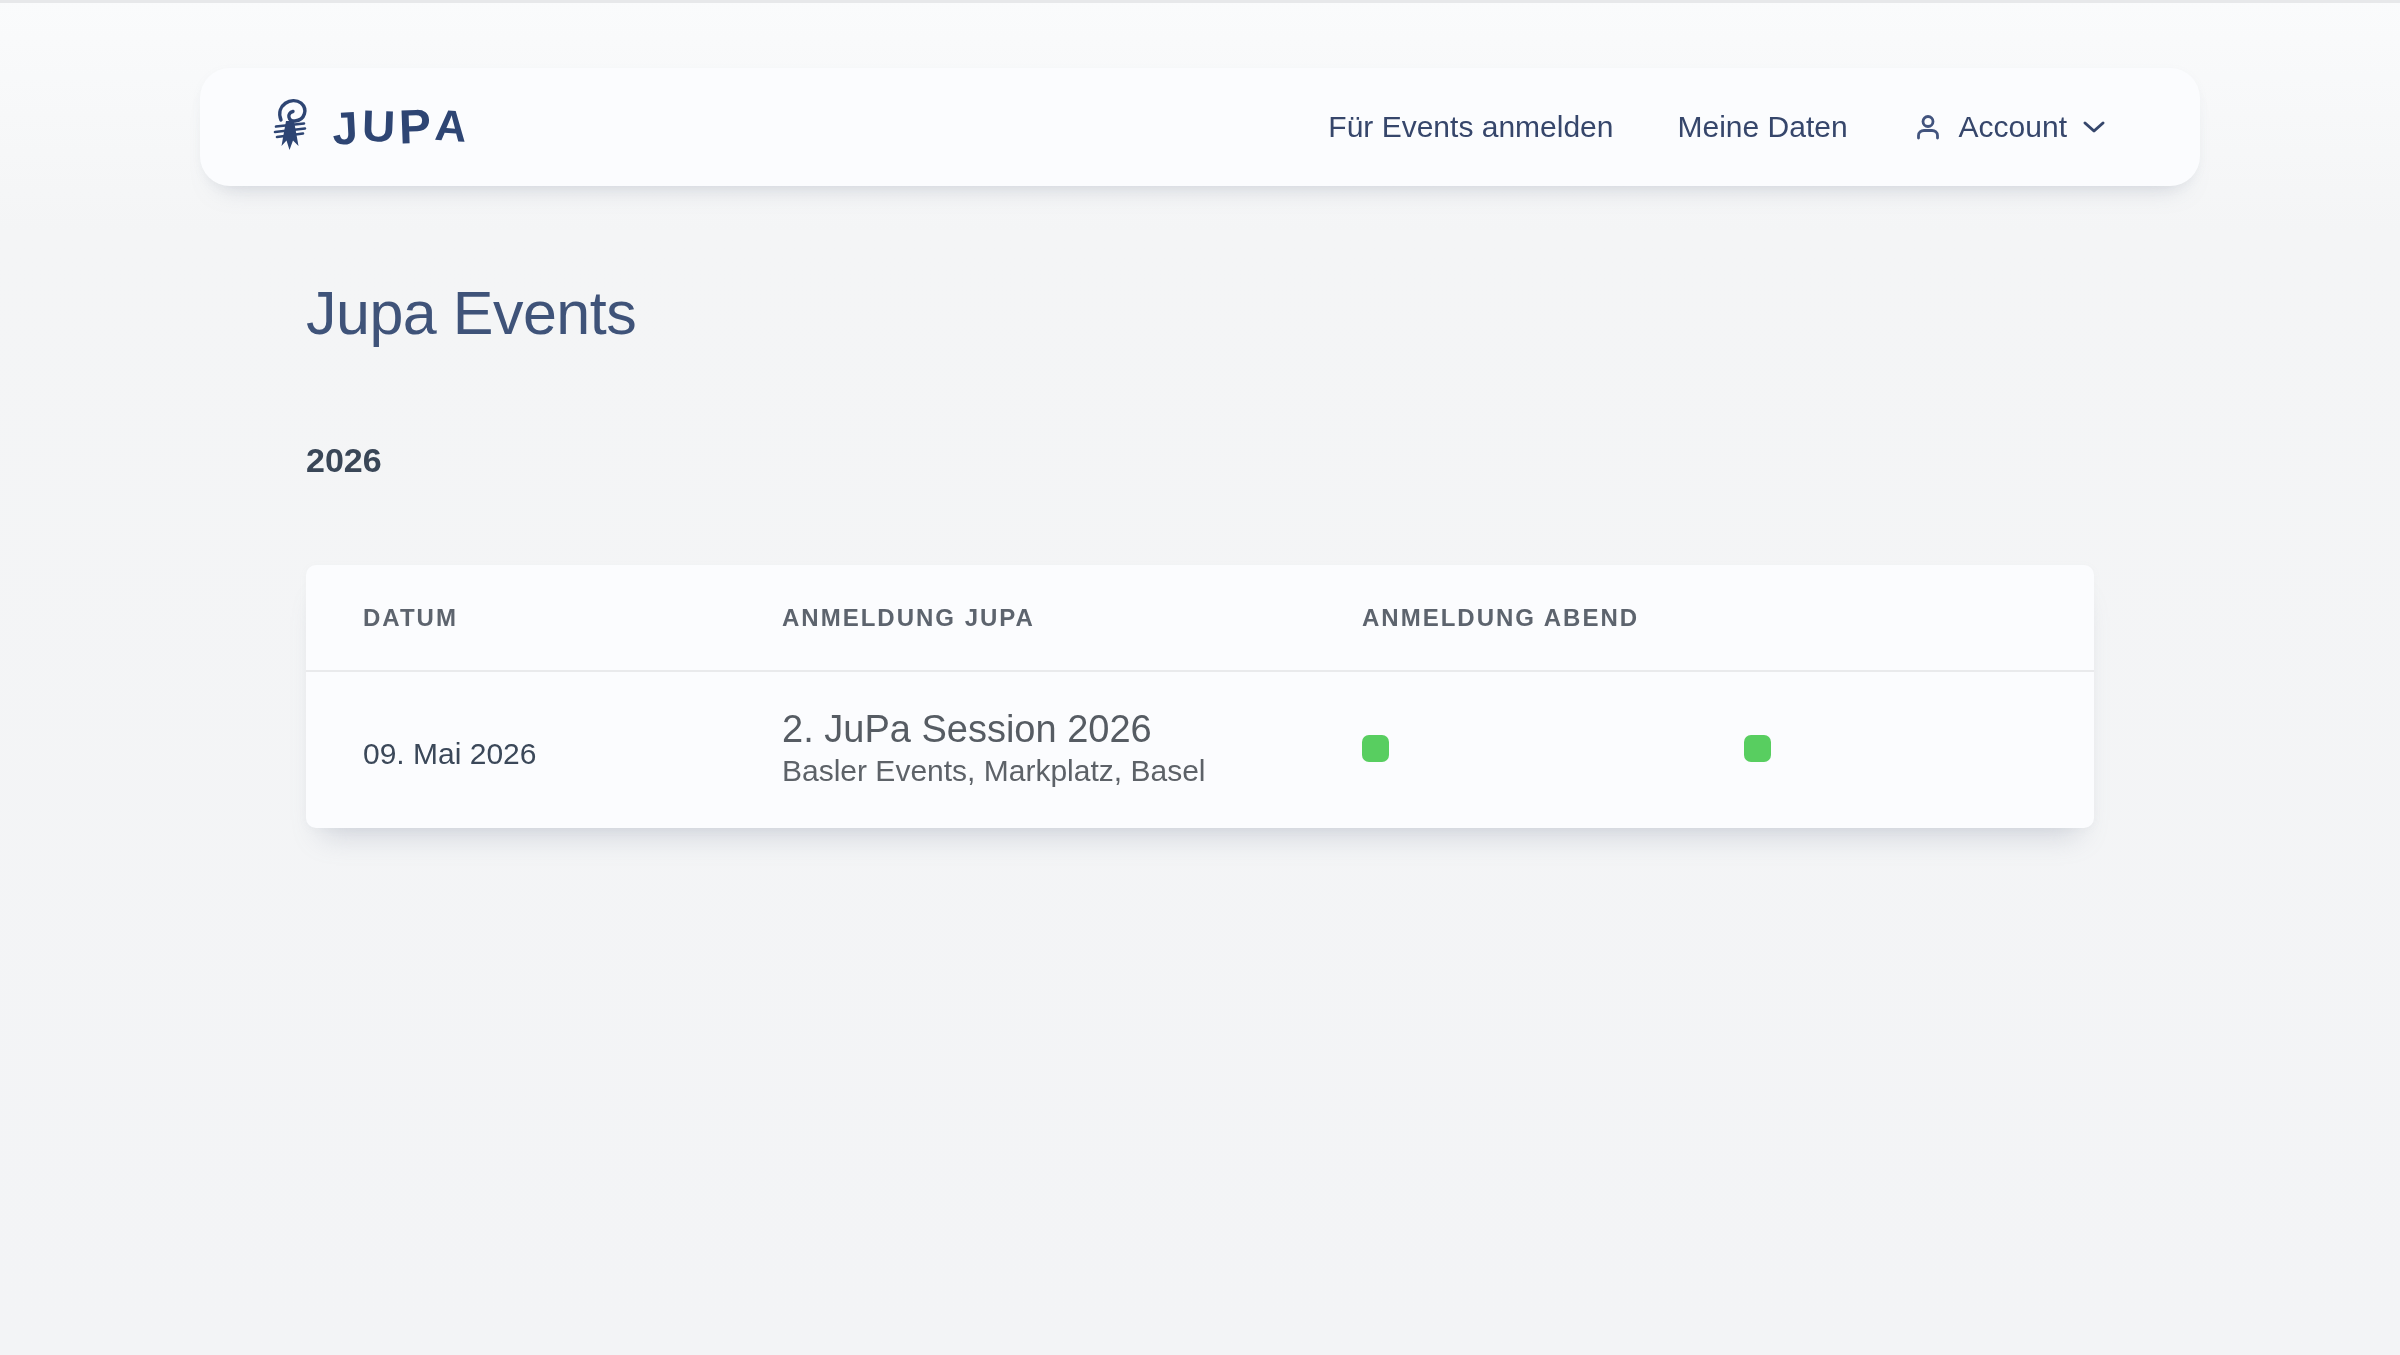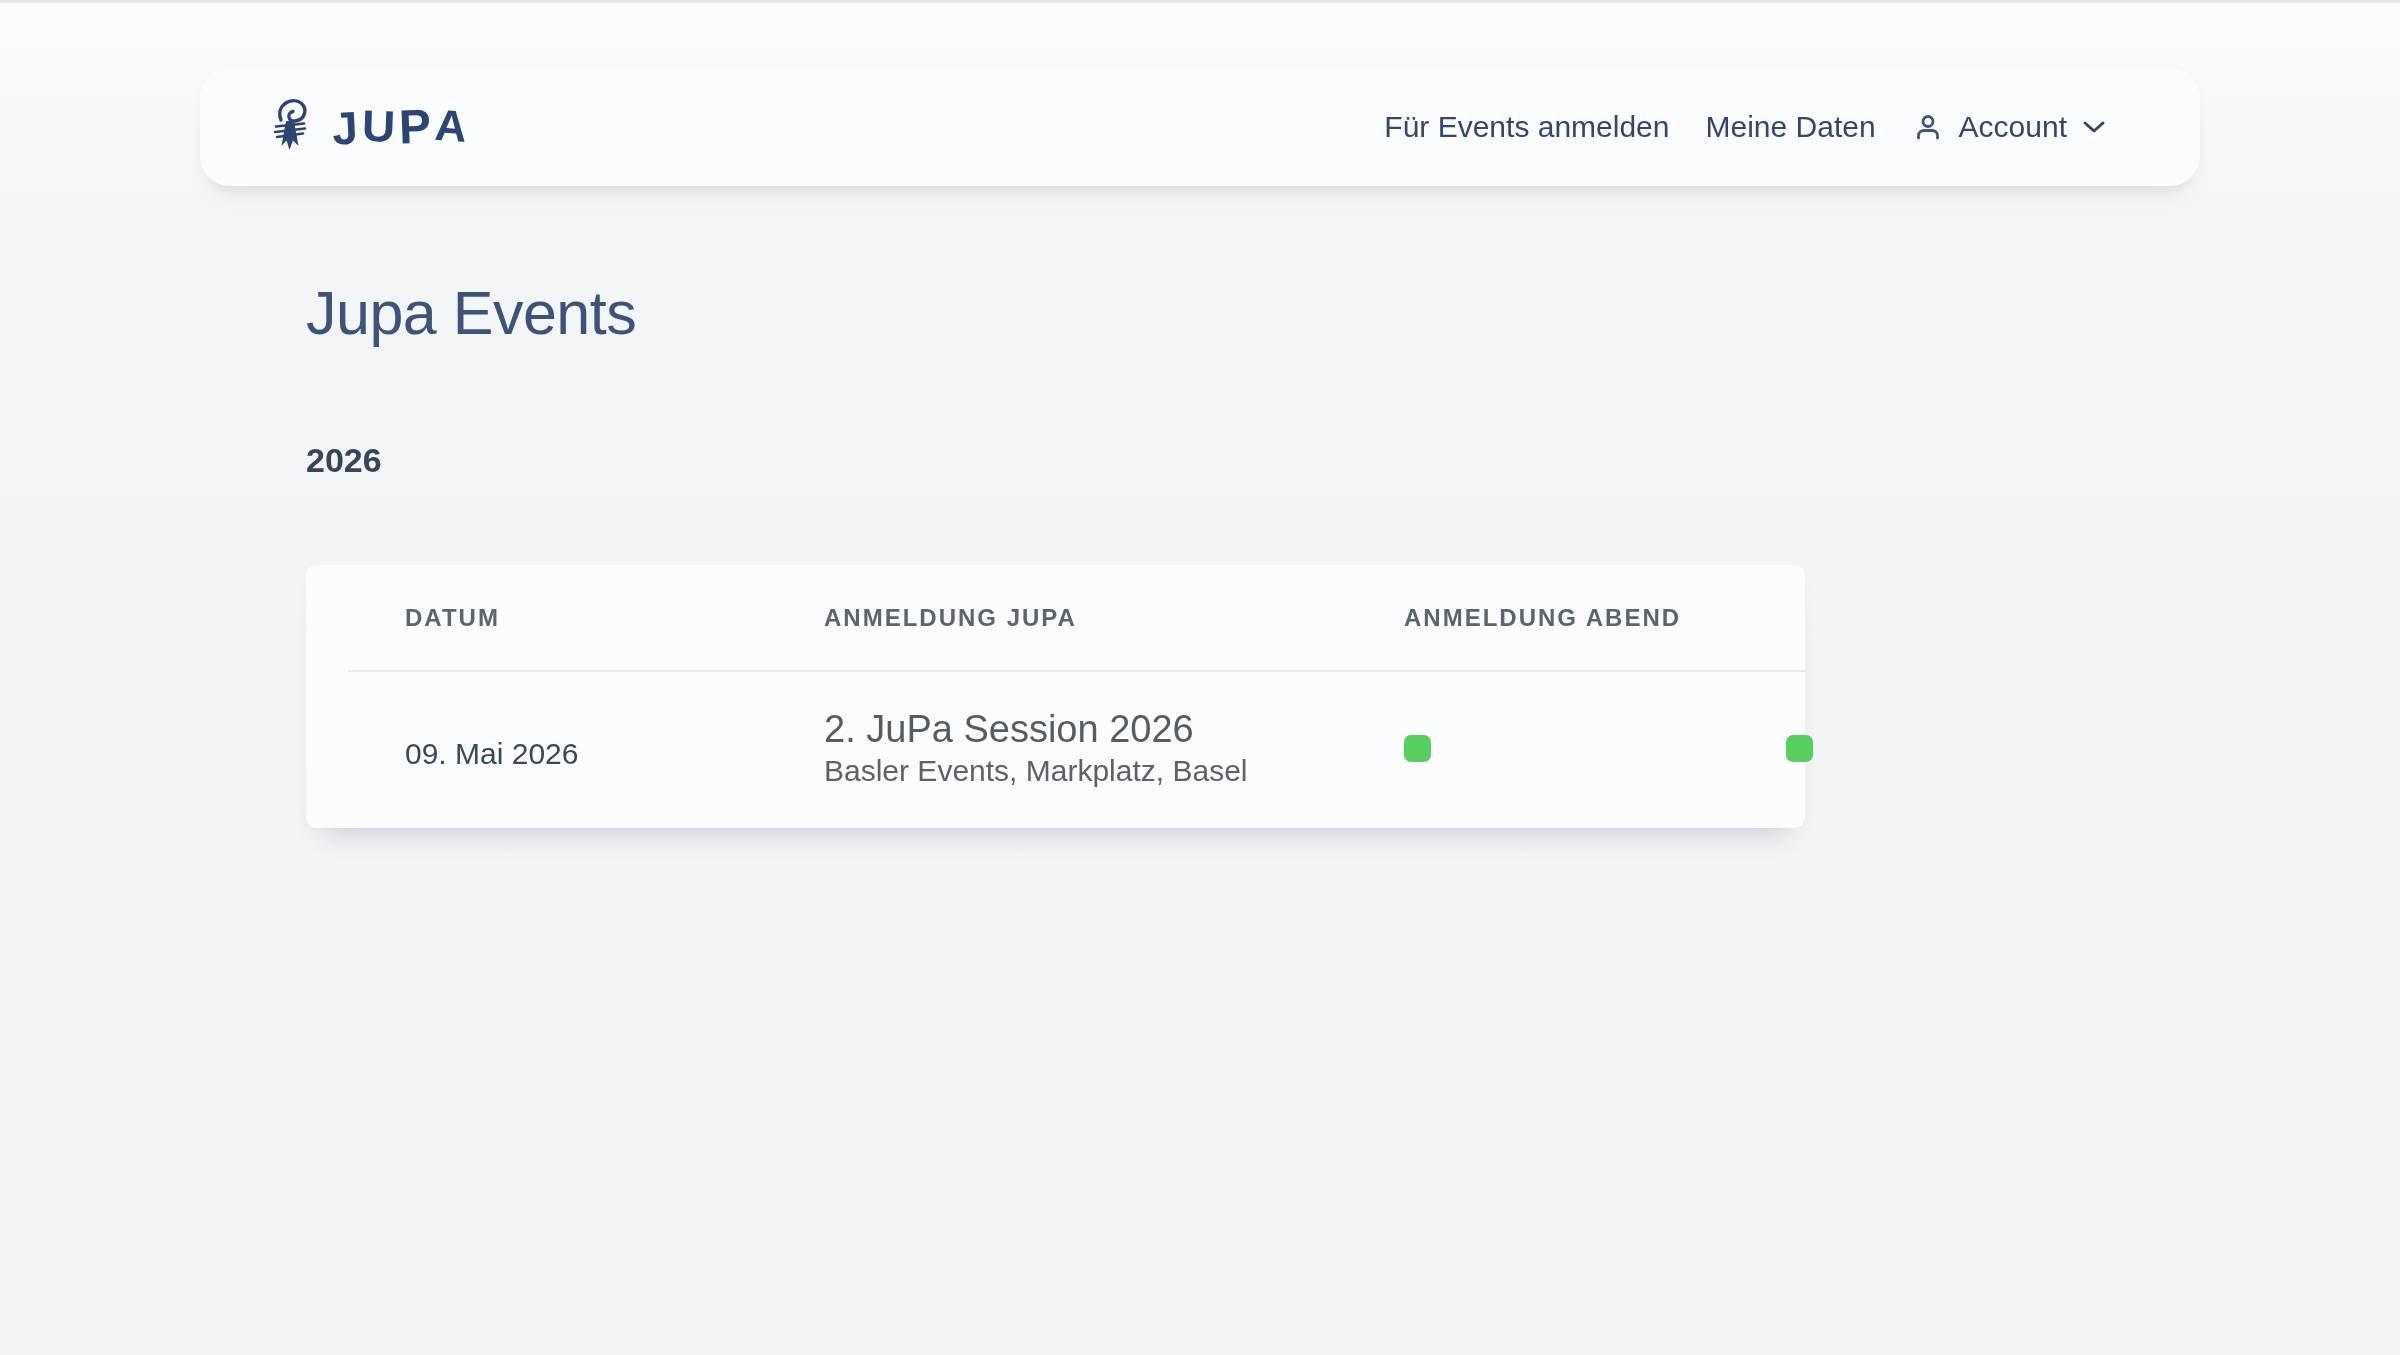--- a/index.html
+++ b/index.html
@@ -41,21 +41,21 @@
   }
   .brand{display:flex;align-items:center;gap:20px;cursor:pointer;text-decoration:none;}
   .brand svg{display:block;color:var(--brand-blue);}
   .brand-text{display:flex;color:var(--brand-blue);font-weight:700;font-size:46px;letter-spacing:4px;line-height:1;}
   .brand-text span{display:inline-block;transform-origin:center;}
   .brand-text span:nth-child(1){transform:rotate(-3deg) translateY(2px);}
   .brand-text span:nth-child(2){transform:rotate(2deg) scaleY(.96);}
   .brand-text span:nth-child(3){transform:rotate(-2deg);font-size:48px;}
   .brand-text span:nth-child(4){transform:rotate(4deg) translateY(1px);font-size:44px;}
 
-  nav{display:flex;align-items:center;gap:36px;}
+  nav{display:flex;align-items:center;gap:64px;}
   nav a{
     color:var(--nav-text);font-size:30px;font-weight:500;
     text-decoration:none;line-height:1;cursor:pointer;
   }
   .account{display:flex;align-items:center;gap:15px;cursor:pointer;}
   .account svg{display:block;color:#42547e;}
   .account-label{color:var(--nav-text);font-size:30px;font-weight:500;line-height:1;}
 
   
   main{padding:0 306px;}
@@ -65,25 +65,24 @@
     color:var(--title-text);line-height:1.1;
   }
   h2.year-heading{
     margin-top:96px;
     font-size:34px;font-weight:700;color:var(--heading-text);line-height:1;
   }
 
   
   .events-card{
     margin-top:88px;
-    width:1499px;
+    width:1788px;
     background:var(--card-bg);
     border-radius:10px;
     box-shadow:0 22px 28px -16px rgba(125,135,155,.32),0 2px 8px rgba(140,150,165,.05);
-    padding-left:42px;
   }
   .thead,.trow{
     display:grid;
     grid-template-columns:419px 580px 382px 1fr;
     align-items:center;
     padding-left:57px;
   }
   .thead{
     height:107px;
     border-bottom:2px solid var(--divider);

